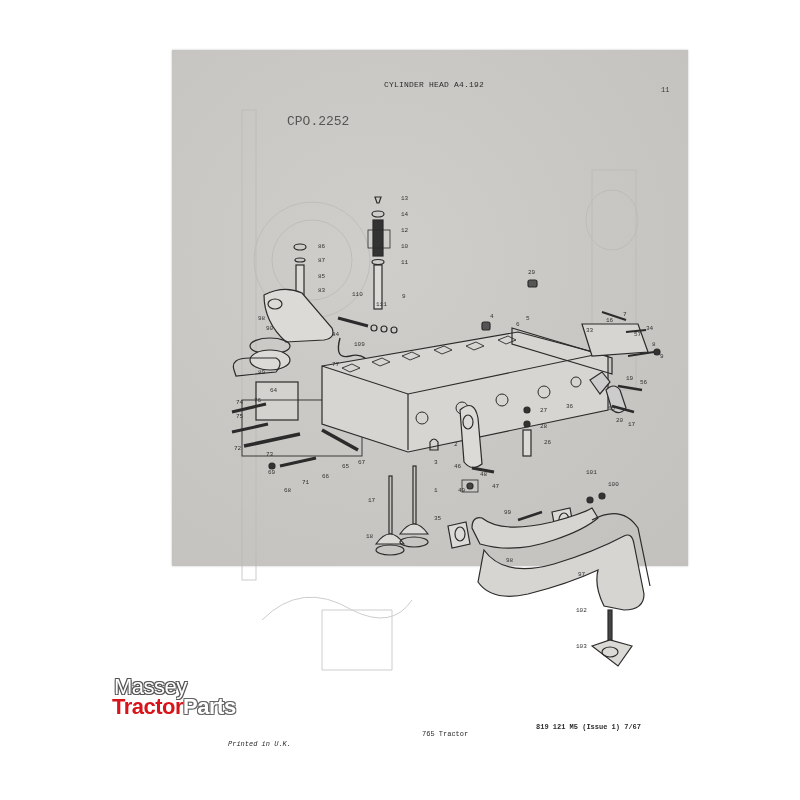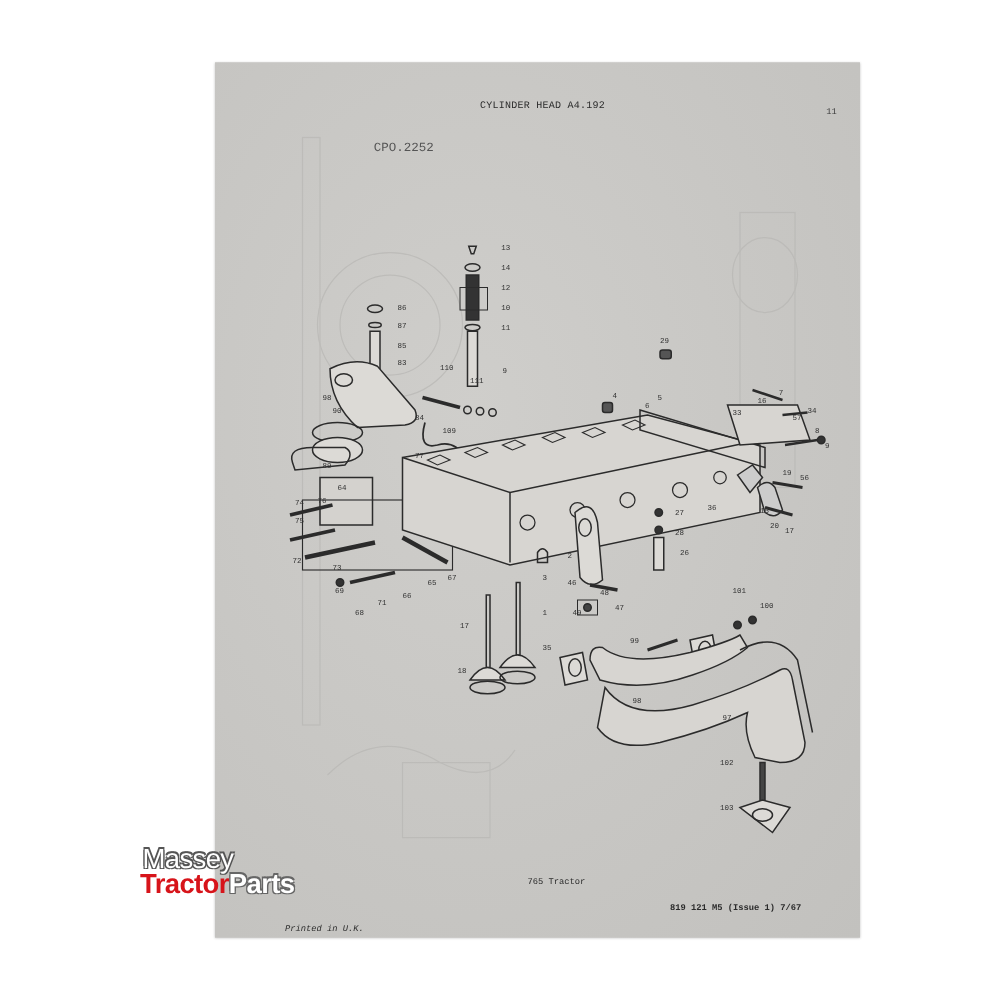--- a/index.html
+++ b/index.html
@@ -1,24 +1,24 @@
 <!DOCTYPE html>
 <html><head>
 <meta charset="utf-8">
 <style>
   html,body{margin:0;padding:0;}
   body{width:800px;height:800px;background:#ffffff;position:relative;overflow:hidden;font-family:"Liberation Mono",monospace;}
-  .page{position:absolute;left:172px;top:50px;width:516px;height:700px;background:#c9c8c5;
+  .page{position:absolute;left:172px;top:50px;width:516px;height:516px;background:#c9c8c5;
         background-image:radial-gradient(ellipse at 40% 40%, #cfcecb 0%, #c7c6c3 60%, #c2c1be 100%);
         box-shadow:0 0 2px rgba(0,0,0,0.25);}
   .hdr-title{position:absolute;left:212px;top:30px;font-size:8px;color:#2b2b2b;letter-spacing:0.2px;}
   .hdr-page{position:absolute;left:489px;top:36px;font-size:7px;color:#3a3a3a;}
-  .ref{position:absolute;left:127px;top:64px;font-size:10px;color:#555;}
+  .ref{position:absolute;left:115px;top:64px;font-size:13px;color:#555;}
   .diagram{position:absolute;left:0;top:0;width:516px;height:700px;}
-  .foot-model{position:absolute;left:250px;top:652px;font-size:7px;color:#2b2b2b;}
+  .foot-model{position:absolute;left:250px;top:680px;font-size:7px;color:#2b2b2b;}
   .foot-part{position:absolute;left:364px;top:673px;font-size:7px;color:#2b2b2b;font-weight:bold;}
   .foot-print{position:absolute;left:56px;top:690px;font-size:7px;color:#2b2b2b;font-style:italic;}
   .logo{position:absolute;left:112px;top:676px;width:160px;height:44px;font-family:"Liberation Sans",sans-serif;font-weight:bold;line-height:1;}
   .logo-top{position:absolute;left:2px;top:0;font-size:22px;color:#ffffff;
             text-shadow:-1px -1px 0 #555,1px -1px 0 #555,-1px 1px 0 #555,1px 1px 0 #555;font-weight:normal;letter-spacing:-0.5px;}
   .logo-bottom{position:absolute;left:0;top:20px;font-size:22px;letter-spacing:-0.5px;}
   .logo-red{color:#d7141a;}
   .logo-white{color:#ffffff;text-shadow:-1px -1px 0 #666,1px -1px 0 #666,-1px 1px 0 #666,1px 1px 0 #666;}
   .lbl{font-family:"Liberation Mono",monospace;font-size:6px;fill:#333;}
 </style>

